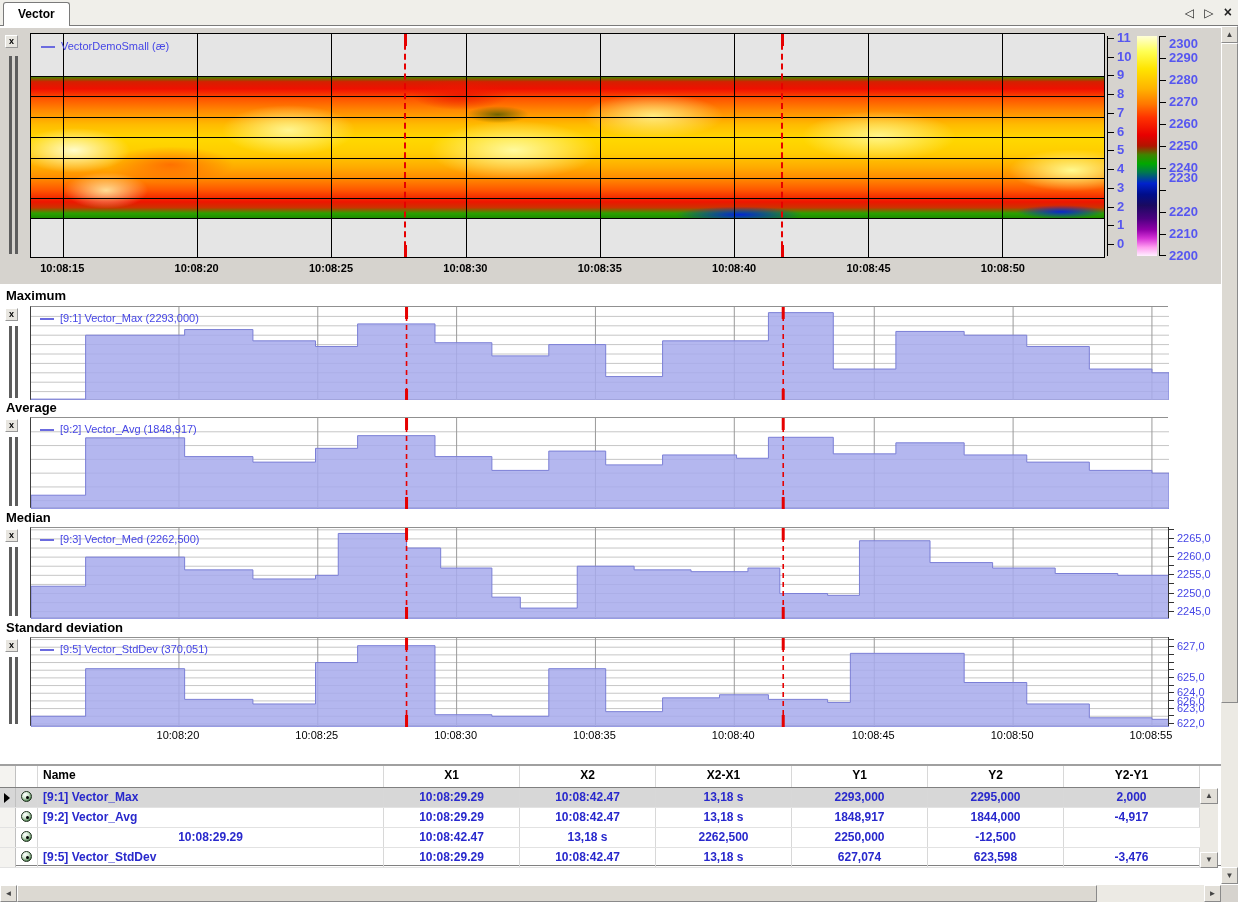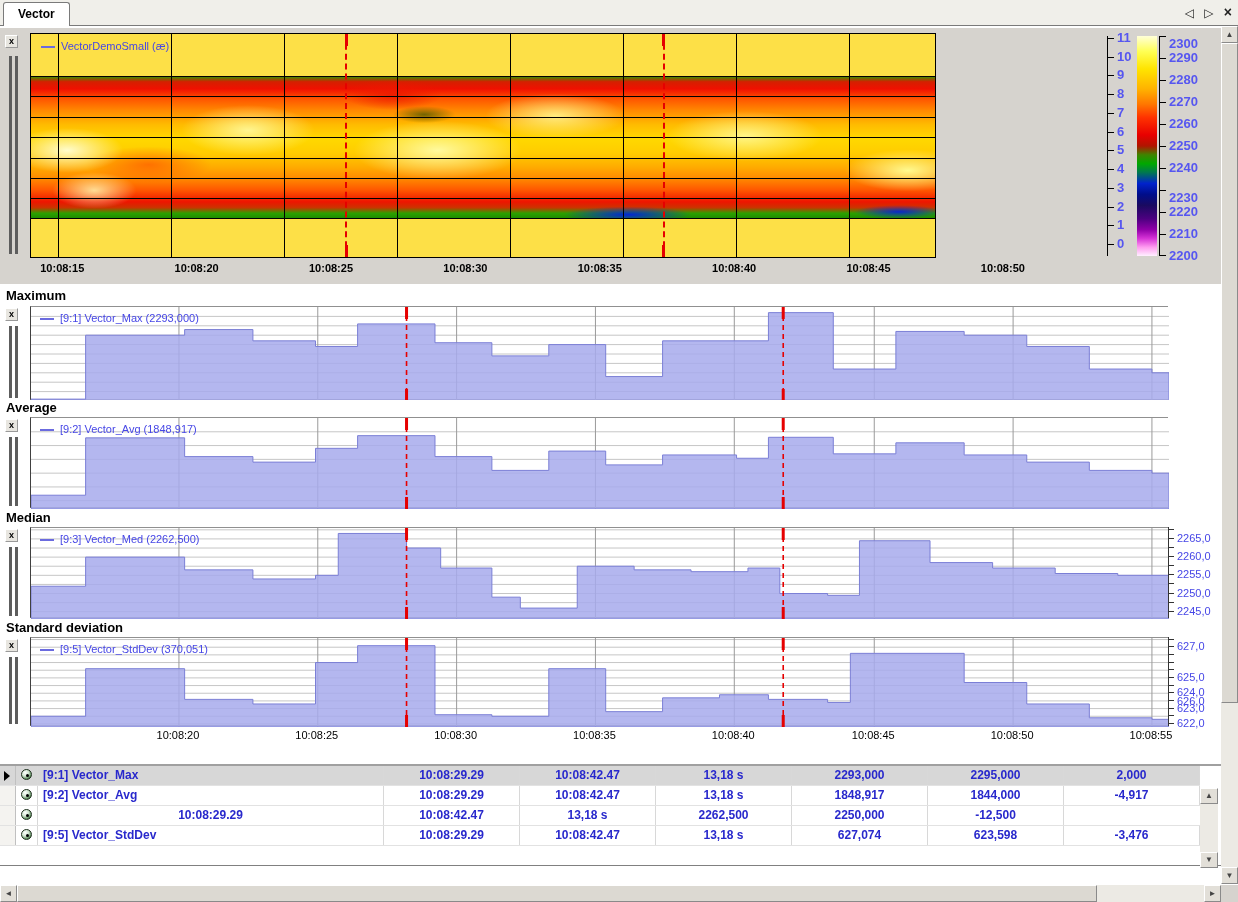--- a/index.html
+++ b/index.html
@@ -14,21 +14,21 @@
   .tabnav .x{font-weight:bold;font-size:14px;}
 
   
   .xbtn{position:absolute;width:13px;height:13px;background:#e8e6e0;border:1px solid #999;border-top-color:#fff;border-left-color:#fff;font-size:9px;line-height:11px;text-align:center;font-weight:bold;color:#000;}
   .gripbar{position:absolute;width:3px;background:#5d5d5d;}
   .legend{position:absolute;font-size:11px;color:#4646e6;white-space:nowrap;z-index:5;}
   .legend .dash{display:inline-block;width:14px;height:2px;background:#6b6bdf;vertical-align:middle;margin-right:6px;}
 
   
   .hm-panel{position:absolute;left:0;top:28px;width:1221px;height:256px;background:#d6d3ce;}
-  .hm-plot{position:absolute;left:30px;top:5px;width:906px;height:225px;background:#fde047;border:1px solid #000;}
+  .hm-plot{position:absolute;left:30px;top:5px;width:1075px;height:225px;background:#e5e5e5;border:1px solid #000;}
   .hm-band{position:absolute;left:0;top:42px;width:100%;height:143px;}
   .hm-bandgrid{position:absolute;left:0;top:42px;width:100%;height:143px;background:repeating-linear-gradient(to bottom,#000 0 1px,transparent 1px 20.4px);border-bottom:1px solid #000;}
   .vline{position:absolute;top:0;bottom:0;width:1px;background:#000;}
   .cursorline{position:absolute;top:0;bottom:0;width:0;border-left:2px dashed #e60000;z-index:6;}
   .cursoracc{position:absolute;width:3px;height:12px;background:#e60000;z-index:7;}
   .hm-timeaxis{position:absolute;left:30px;top:234px;width:1075px;height:20px;}
   .hm-timeaxis span{position:absolute;transform:translateX(-50%);font-size:11px;font-weight:bold;color:#000;}
   .hm-yaxis{position:absolute;left:1107px;top:8px;width:28px;height:220px;border-left:1px solid #000;}
   .hm-yaxis .tick{position:absolute;left:0;width:6px;height:1px;background:#000;}
   .hm-yaxis .lbl{position:absolute;left:9px;font-size:13px;font-weight:bold;color:#5656f0;}
@@ -157,21 +157,21 @@
         <span class="lbl" style="top: 36px;">2280</span>
         <div class="tick" style="top: 66px;"></div>
         <span class="lbl" style="top: 58px;">2270</span>
         <div class="tick" style="top: 88px;"></div>
         <span class="lbl" style="top: 80px;">2260</span>
         <div class="tick" style="top: 110px;"></div>
         <span class="lbl" style="top: 102px;">2250</span>
         <div class="tick" style="top: 132px;"></div>
         <span class="lbl" style="top: 124px;">2240</span>
         <div class="tick" style="top: 154px;"></div>
-        <span class="lbl" style="top: 154px;">2230</span>
+        <span class="lbl" style="top: 134px;">2230</span>
         <div class="tick" style="top: 176px;"></div>
         <span class="lbl" style="top: 168px;">2220</span>
         <div class="tick" style="top: 198px;"></div>
         <span class="lbl" style="top: 190px;">2210</span>
         <div class="tick" style="top: 219px;"></div>
         <span class="lbl" style="top: 212px;">2200</span>
       </div>
   </div>
 
   <div class="chart-section" style="top:288px;height:112px;">
@@ -358,20 +358,31 @@
         <span style="left: 37.4%;">10:08:30</span>
         <span style="left: 49.6%;">10:08:35</span>
         <span style="left: 61.8%;">10:08:40</span>
         <span style="left: 74.1%;">10:08:45</span>
         <span style="left: 86.3%;">10:08:50</span>
         <span style="left: 98.5%;">10:08:55</span>
       </div>
     </div>
 
   <div class="meas-table">
+    <div class="trow thead">
+      <div class="cell gutter"></div>
+      <div class="cell"></div>
+      <div class="cell namec">Name</div>
+      <div class="cell">X1</div>
+      <div class="cell">X2</div>
+      <div class="cell">X2-X1</div>
+      <div class="cell">Y1</div>
+      <div class="cell">Y2</div>
+      <div class="cell">Y2-Y1</div>
+    </div>
     <div id="table-body">
         <div class="trow tdata sel">
           <div class="cell gutter">
             <div class="selarrow"></div>
           </div>
           <div class="cell"><span class="eye"><i></i></span></div>
           <div class="cell namec">[9:1] Vector_Max</div>
           <div class="cell ">10:08:29.29</div>
           <div class="cell ">10:08:42.47</div>
           <div class="cell ">13,18 s</div>

